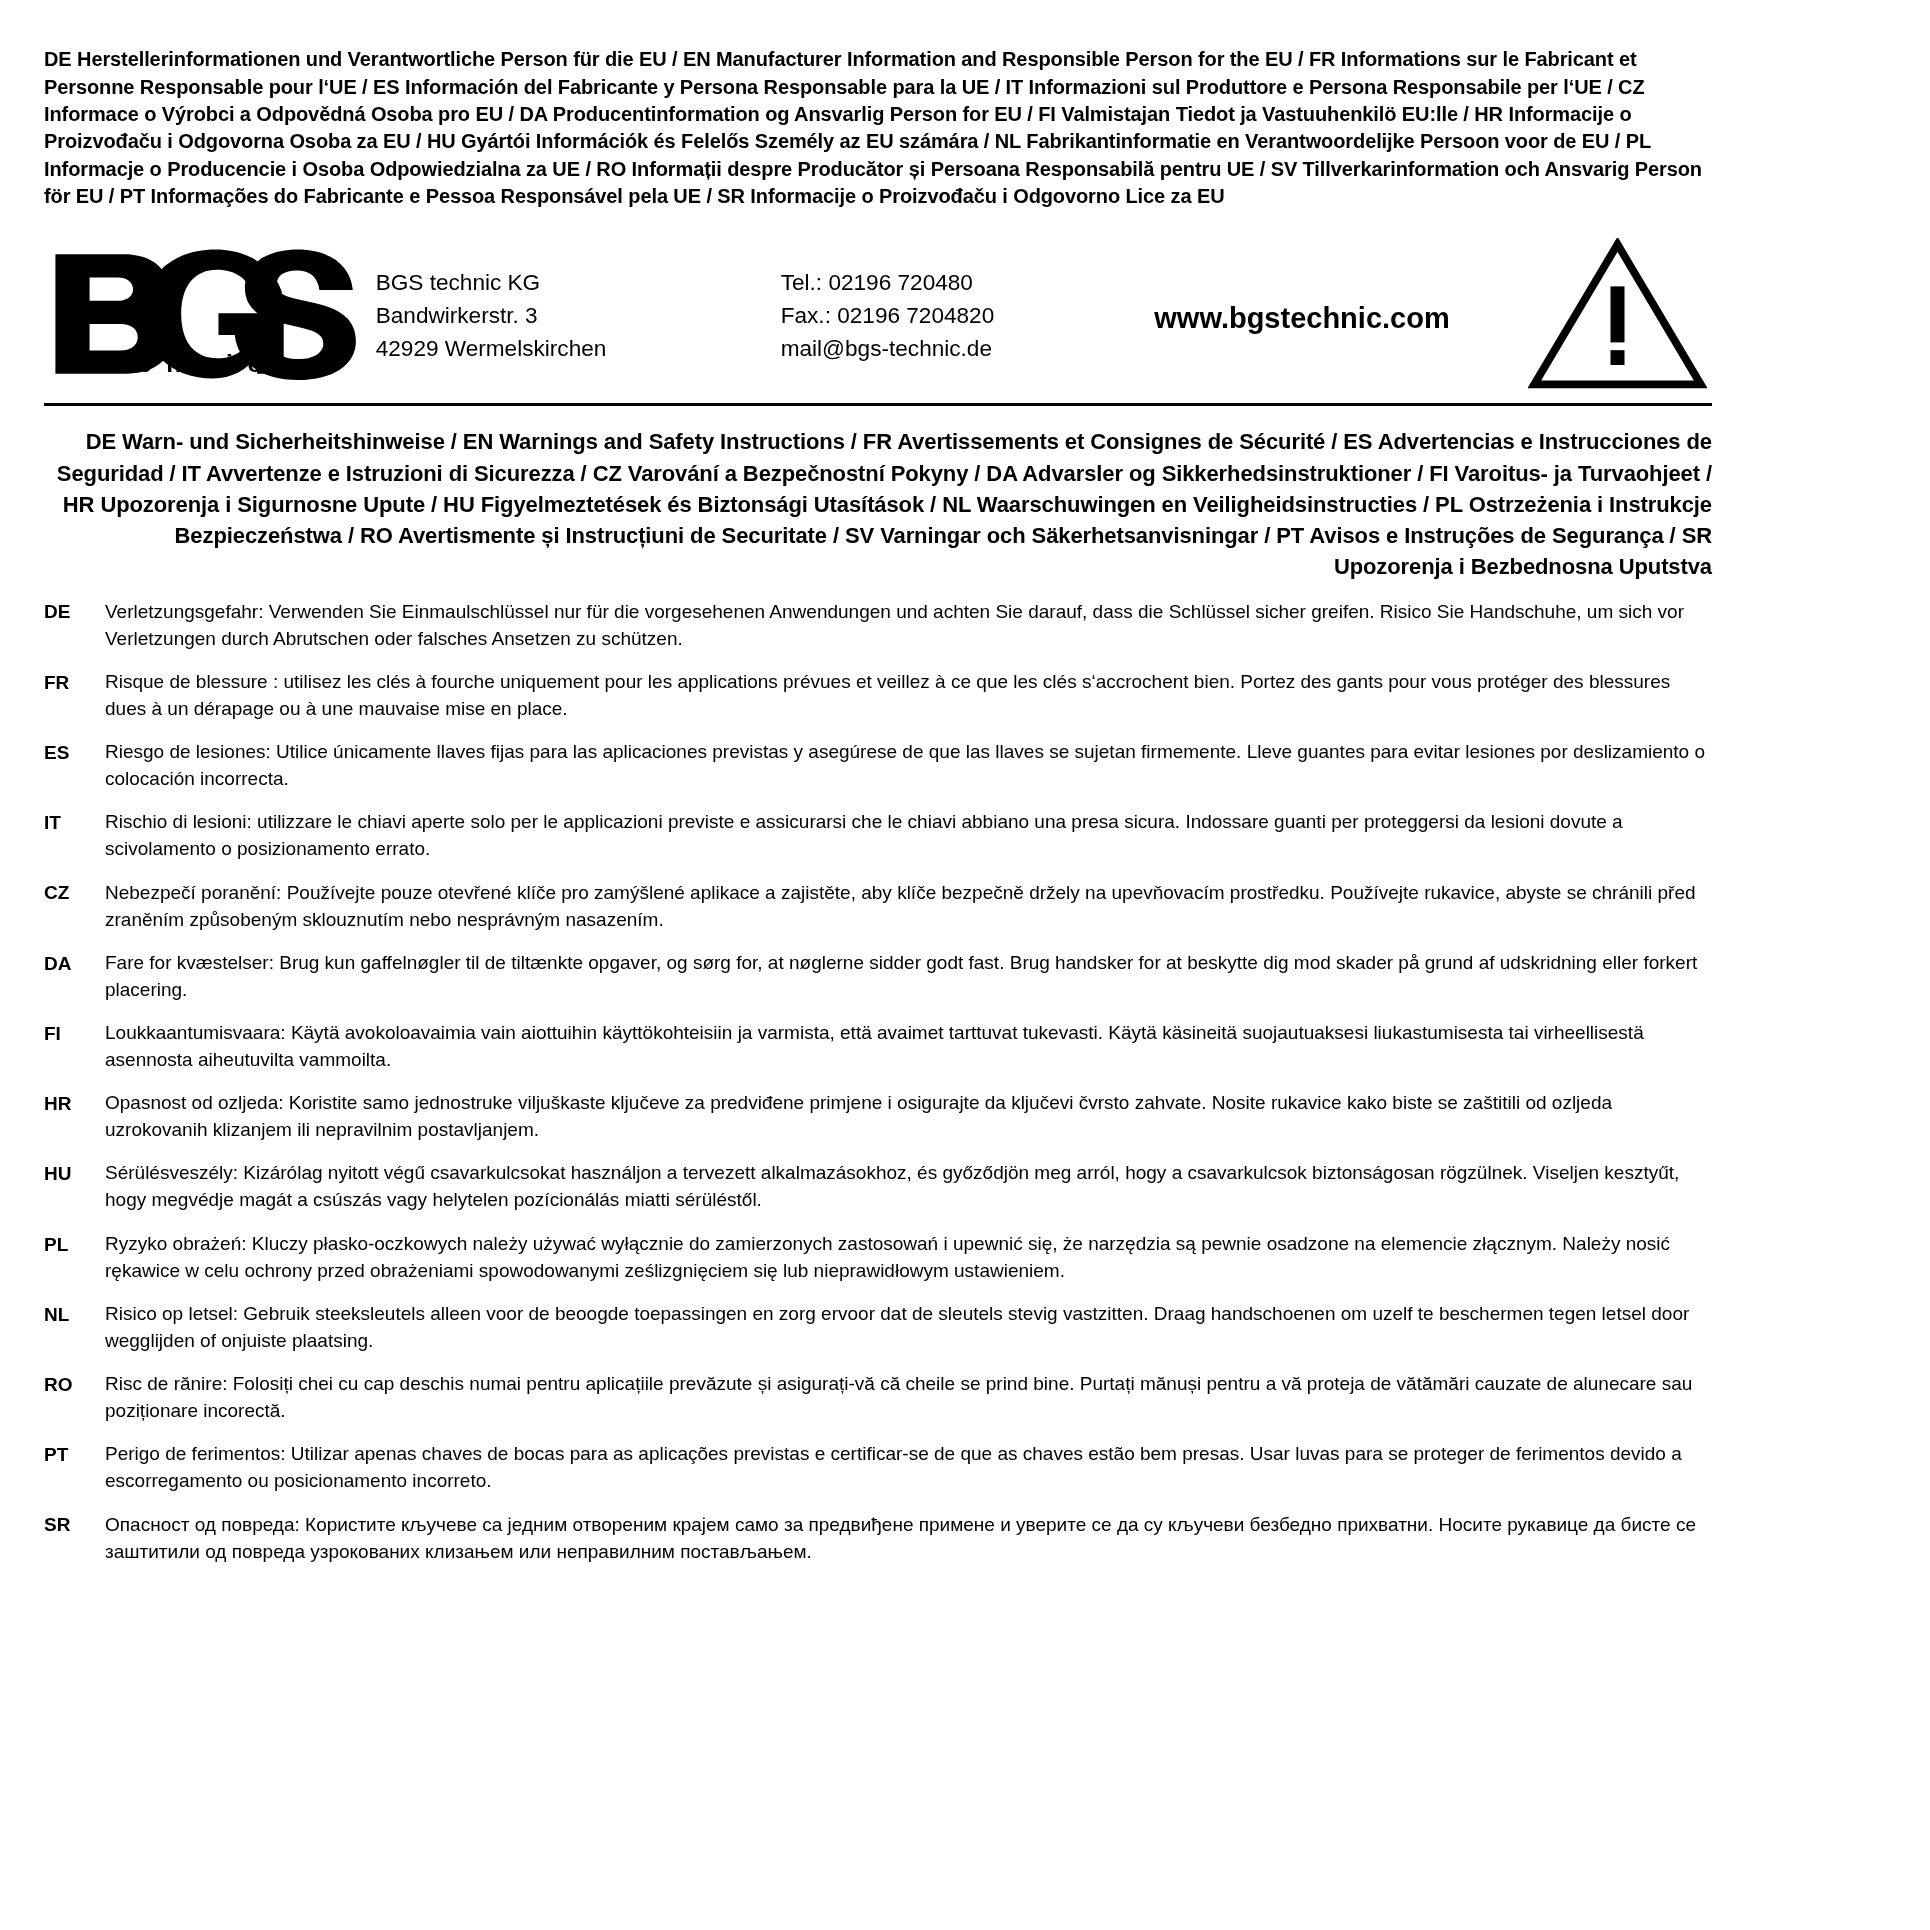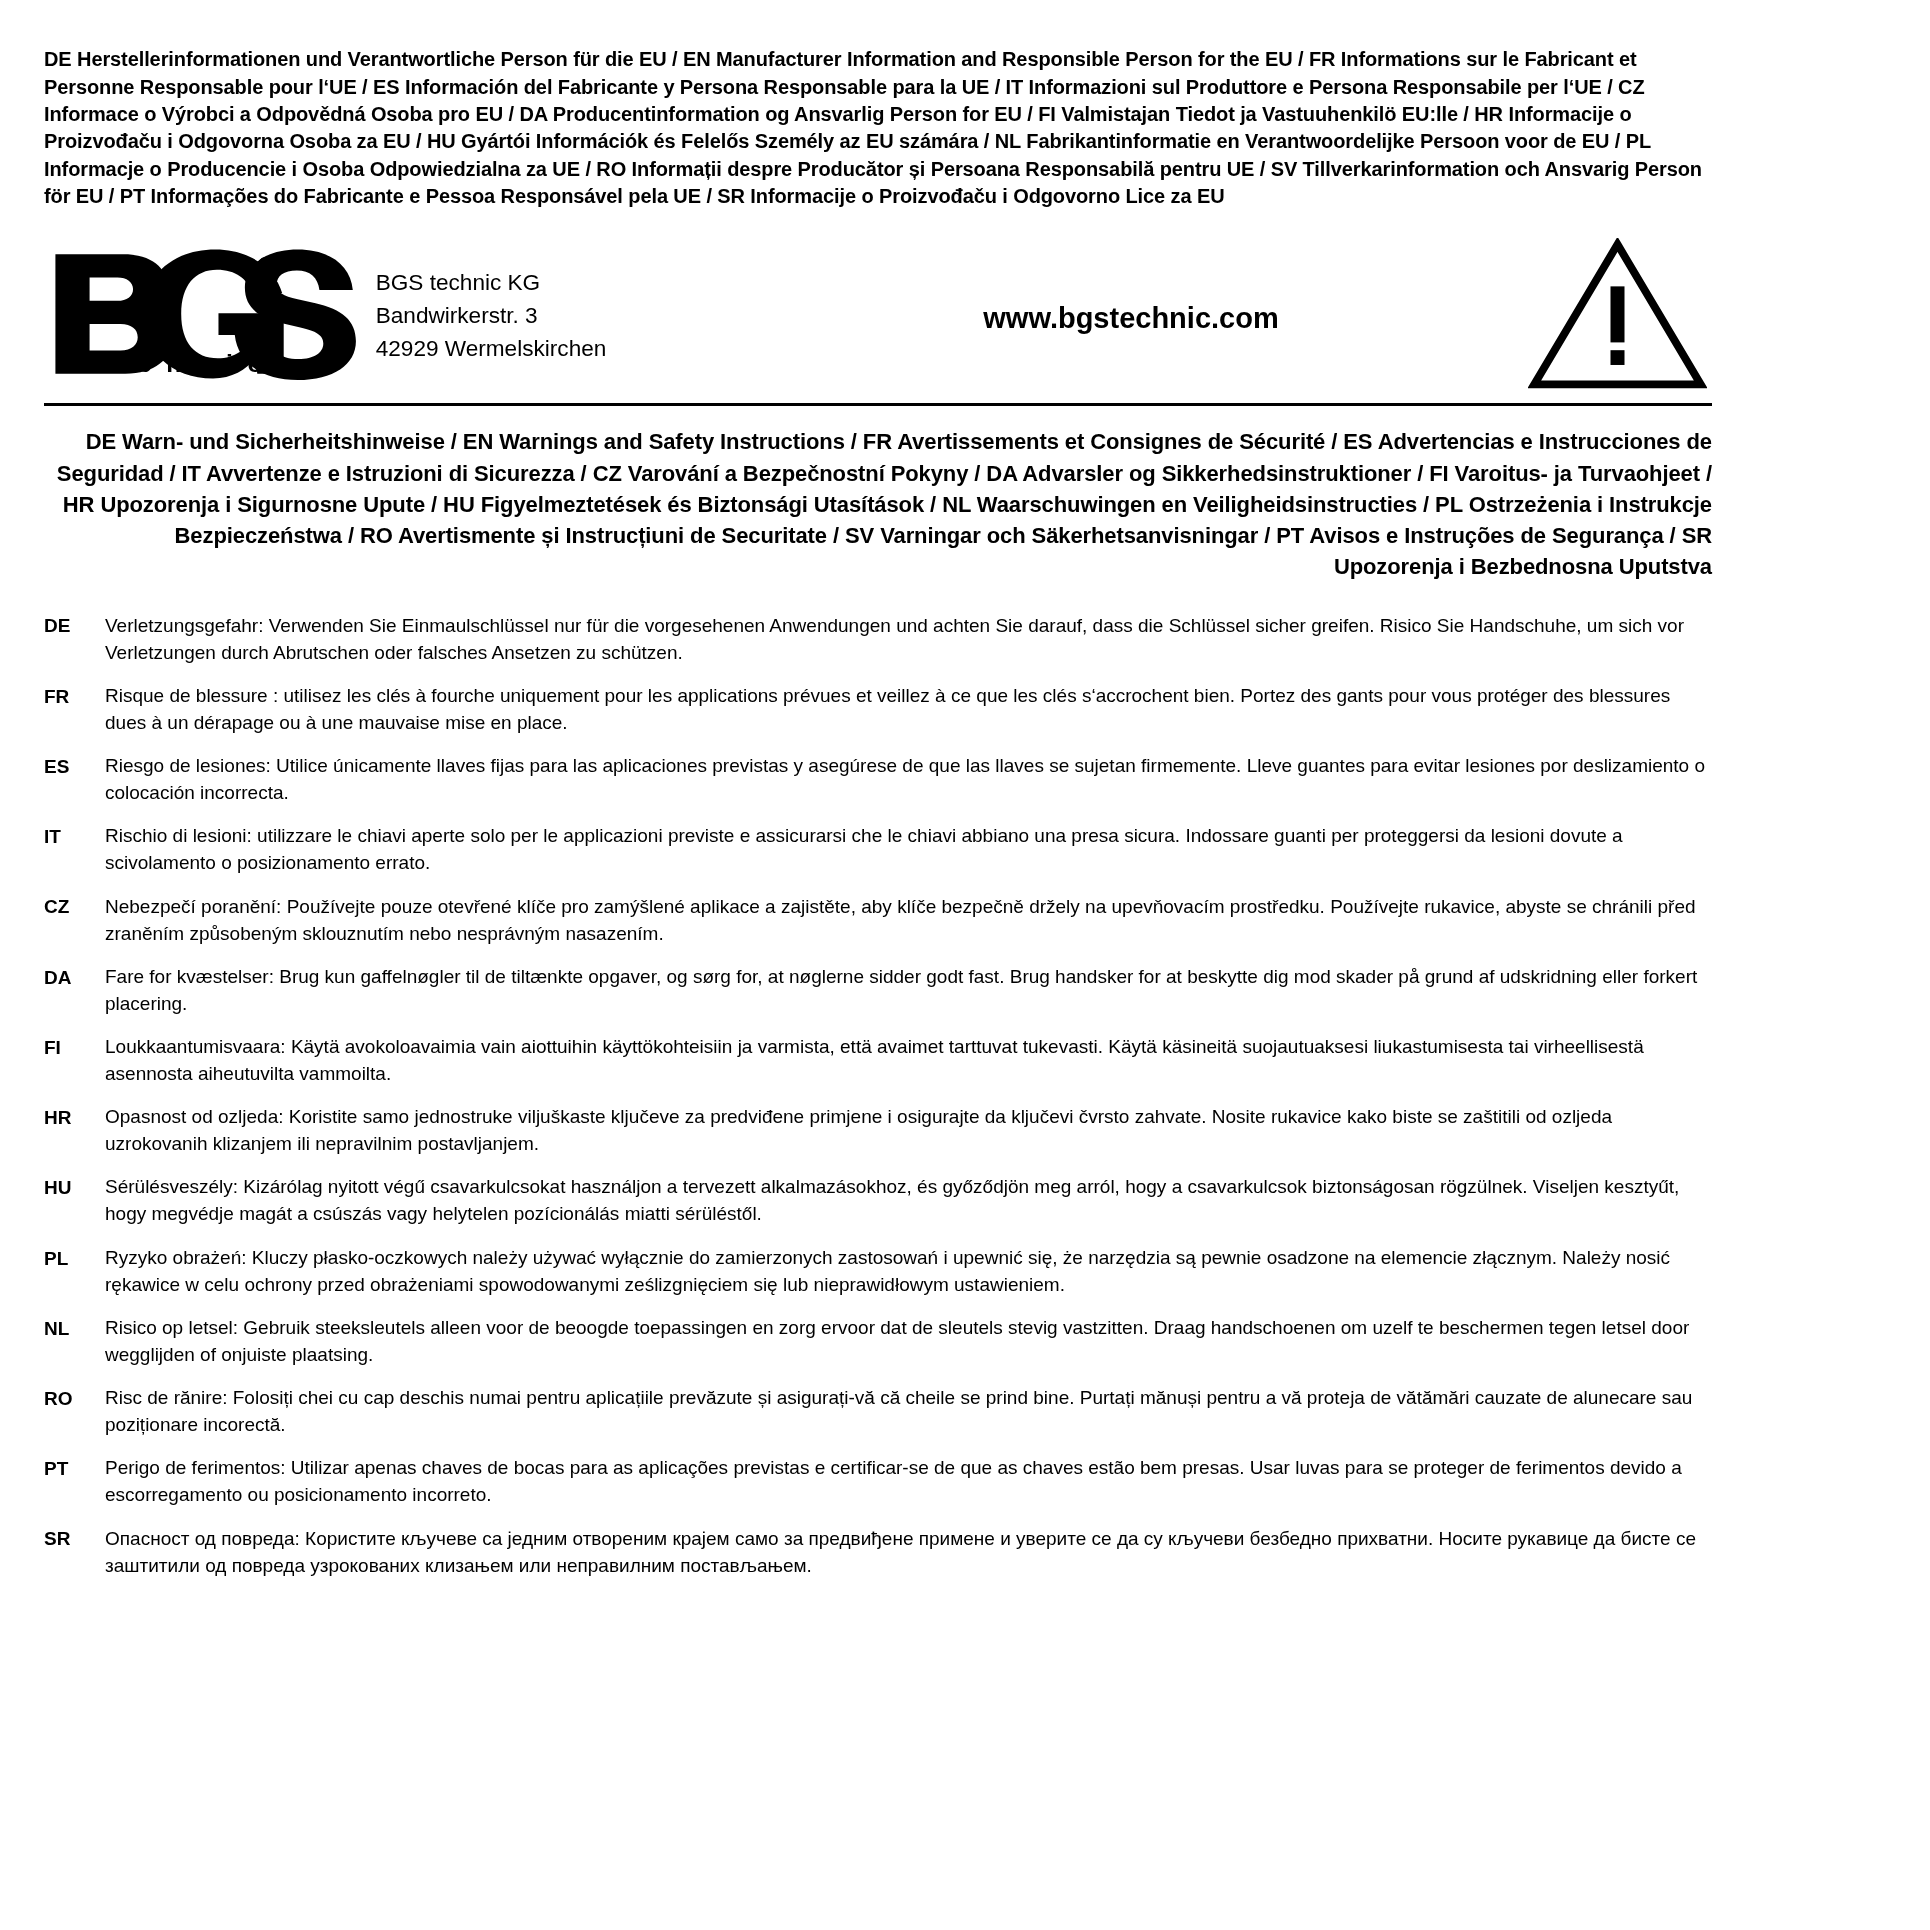--- a/index.html
+++ b/index.html
@@ -87,21 +87,21 @@
     font-weight: bold;
     line-height: 1.42;
     letter-spacing: -0.1px;
     margin: 20px 0 0 10px;
     max-width: 1852px;
     text-align: right;
   }
 
   
   .lang-list {
-    margin-top: 30px;
+    margin-top: 16px;
   }
   .lang-row {
     display: flex;
     align-items: flex-start;
     margin-bottom: 16.3px;
   }
   .lang-code {
     flex: 0 0 61px;
     font-size: 19px;
     font-weight: bold;
@@ -138,20 +138,25 @@
         <text x="48" y="160" font-family="Liberation Sans, sans-serif" font-size="32" font-weight="bold" letter-spacing="5" fill="#000">t e c h n i c</text>
       </svg>
     </div>
 
     <div class="address-col">
       <div>BGS technic KG</div>
       <div>Bandwirkerstr. 3</div>
       <div>42929 Wermelskirchen</div>
     </div>
 
+    <div class="contact-col">
+      <div>Tel.: 02196 720480</div>
+      <div>Fax.: 02196 7204820</div>
+      <div>mail@bgs-technic.de</div>
+    </div>
 
     <div class="website-col">www.bgstechnic.com</div>
 
     <div class="warn-col">
       <svg width="179" height="152" viewBox="0 0 230 195">
         <polygon points="115,8 222,188 8,188" fill="none" stroke="#000" stroke-width="10"></polygon>
         <rect x="106" y="62" width="18" height="72" fill="#000"></rect>
         <rect x="106" y="144" width="18" height="19" fill="#000"></rect>
       </svg>
     </div>

